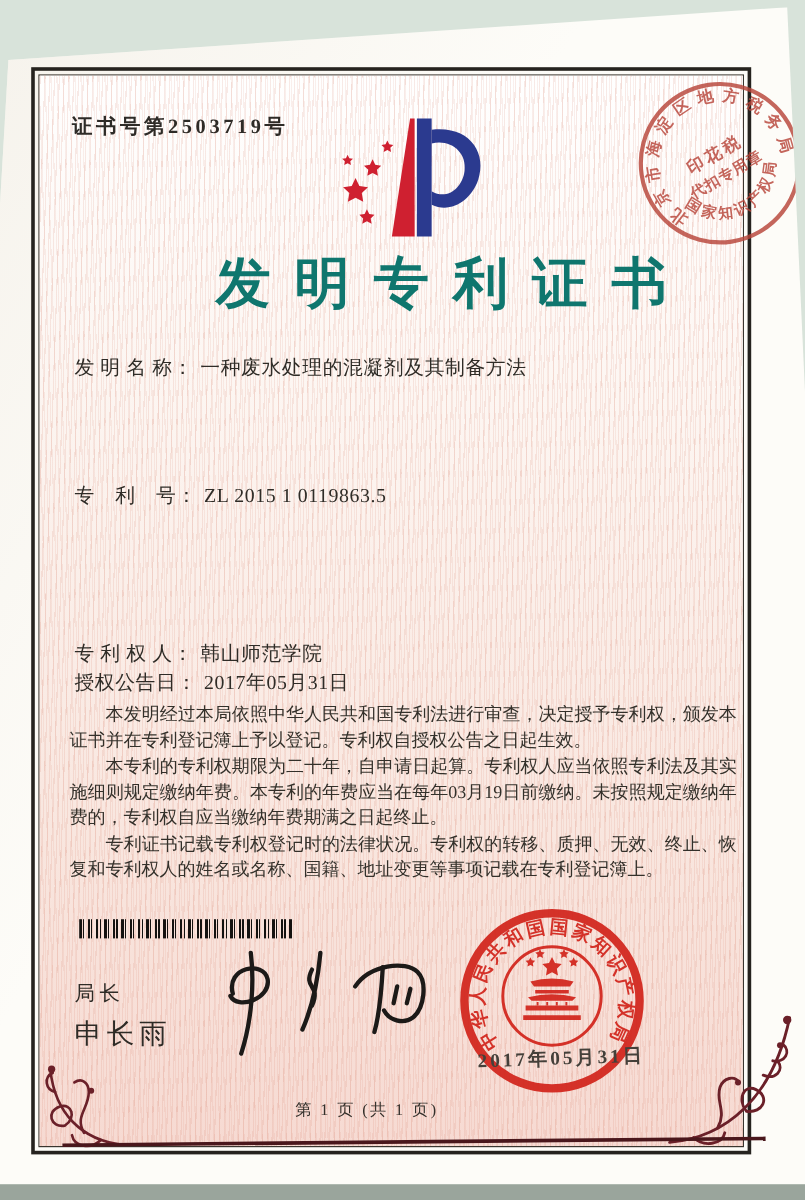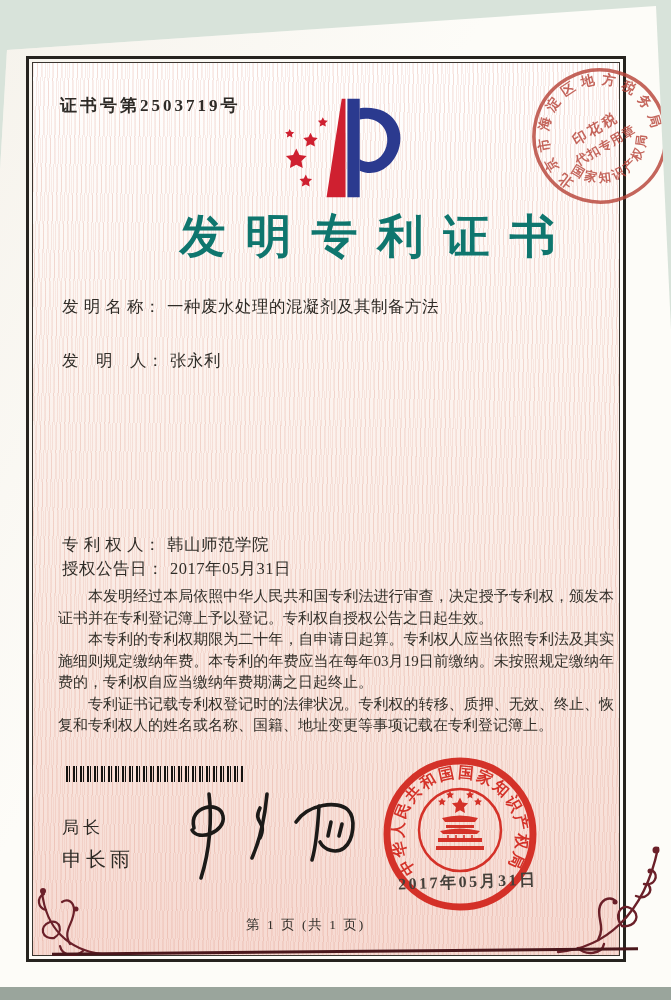--- a/index.html
+++ b/index.html
@@ -22,21 +22,21 @@
          letter-spacing:20px;text-indent:20px;color:#0f766e;margin-left:32px;}
   .field{position:absolute;left:62px;font-size:16.5px;color:#2f2c27;letter-spacing:.5px;white-space:nowrap;}
   .f0{top:296px}.f1{top:350px}.f2{top:402px}.f3{top:454px}.f4{top:534px}.f5{top:558px}
   .field .val{margin-left:6px;}
   .body-text{position:absolute;left:58px;top:586px;width:556px;font-size:15px;line-height:21.5px;
              color:#33302a;text-align:justify;}
   .body-text p{margin:0;text-indent:2em;}
   .barcode{position:absolute;left:66px;top:766px;width:178px;height:16px;
     background:repeating-linear-gradient(90deg,#141210 0 2px,transparent 2px 3px,#141210 3px 4px,transparent 4px 7px,#141210 7px 9px,transparent 9px 10px,#141210 10px 11px,transparent 11px 14px);}
   .signer-title{position:absolute;left:62px;top:816px;font-size:17px;letter-spacing:4px;color:#2e2b26;}
-  .signer-name{position:absolute;left:62px;top:846px;font-size:20px;letter-spacing:4px;color:#2e2b26;}
+  .signer-name{position:absolute;left:62px;top:846px;font-size:23px;letter-spacing:4px;color:#2e2b26;}
   .signature-svg{position:absolute;left:168px;top:788px;width:210px;height:98px;}
   .seal{position:absolute;left:380px;top:754px;width:160px;height:160px;opacity:.93;}
   .seal-date{position:absolute;left:398px;top:872px;font-size:16px;letter-spacing:2.5px;color:#44403a;
              transform:rotate(-2deg);font-weight:bold;}
   .footer-page{position:absolute;left:246px;top:916px;font-size:13.5px;letter-spacing:2px;color:#33302b;}
   .bottom-line{position:absolute;left:52px;top:950px;width:586px;height:2.5px;background:#4a171c;transform:rotate(-.55deg);}
   .orn-left{position:absolute;left:24px;top:866px;width:82px;height:92px;}
   .orn-right{position:absolute;left:552px;top:832px;width:116px;height:126px;}
   text{font-family:"Liberation Serif","DejaVu Serif",serif;}
 </style>
@@ -83,21 +83,21 @@
       <text font-size="12.5" font-weight="bold" fill="#b8453a">
         <textPath href="#tsBot" textLength="104">国家知识产权局</textPath>
       </text>
       <text x="80" y="76" text-anchor="middle" font-size="14" font-weight="bold" letter-spacing="3" fill="#b8453a">印花税</text>
       <text x="80" y="95" text-anchor="middle" font-size="12.5" font-weight="bold" letter-spacing="1" fill="#b8453a">代扣专用章</text>
     </svg>
 
     <div class="title">发明专利证书</div>
 
     <div class="field f0"><span>发 明 名 称：</span><span class="val">一种废水处理的混凝剂及其制备方法</span></div>
-    <div class="field f1"><span>发　明　人：</span><span class="val">张永利</span></div>
+    <div class="field f2"><span>专　利　号：</span><span class="val">ZL 2015 1 0119863.5</span></div>
     <div class="field f4"><span>专 利 权 人：</span><span class="val">韩山师范学院</span></div>
     <div class="field f5"><span>授权公告日：</span><span class="val">2017年05月31日</span></div>
 
     <div class="body-text">
       <p>本发明经过本局依照中华人民共和国专利法进行审查，决定授予专利权，颁发本证书并在专利登记簿上予以登记。专利权自授权公告之日起生效。</p>
       <p>本专利的专利权期限为二十年，自申请日起算。专利权人应当依照专利法及其实施细则规定缴纳年费。本专利的年费应当在每年03月19日前缴纳。未按照规定缴纳年费的，专利权自应当缴纳年费期满之日起终止。</p>
       <p>专利证书记载专利权登记时的法律状况。专利权的转移、质押、无效、终止、恢复和专利权人的姓名或名称、国籍、地址变更等事项记载在专利登记簿上。</p>
     </div>
 
     <div class="barcode"></div>

